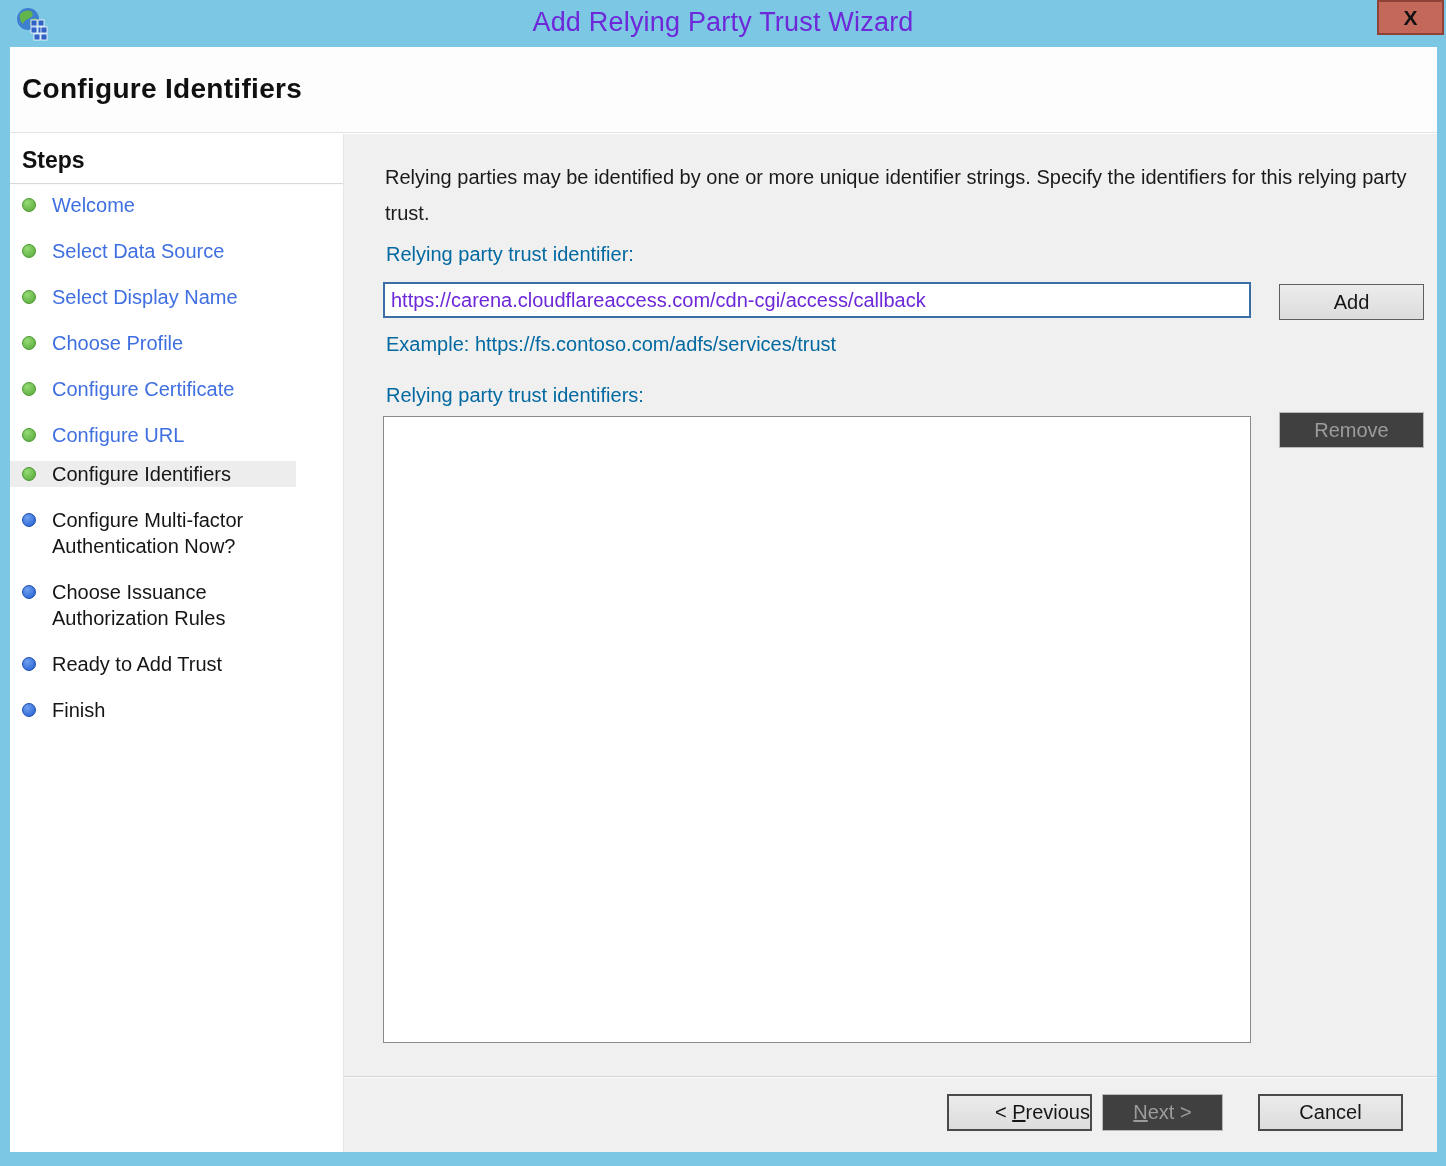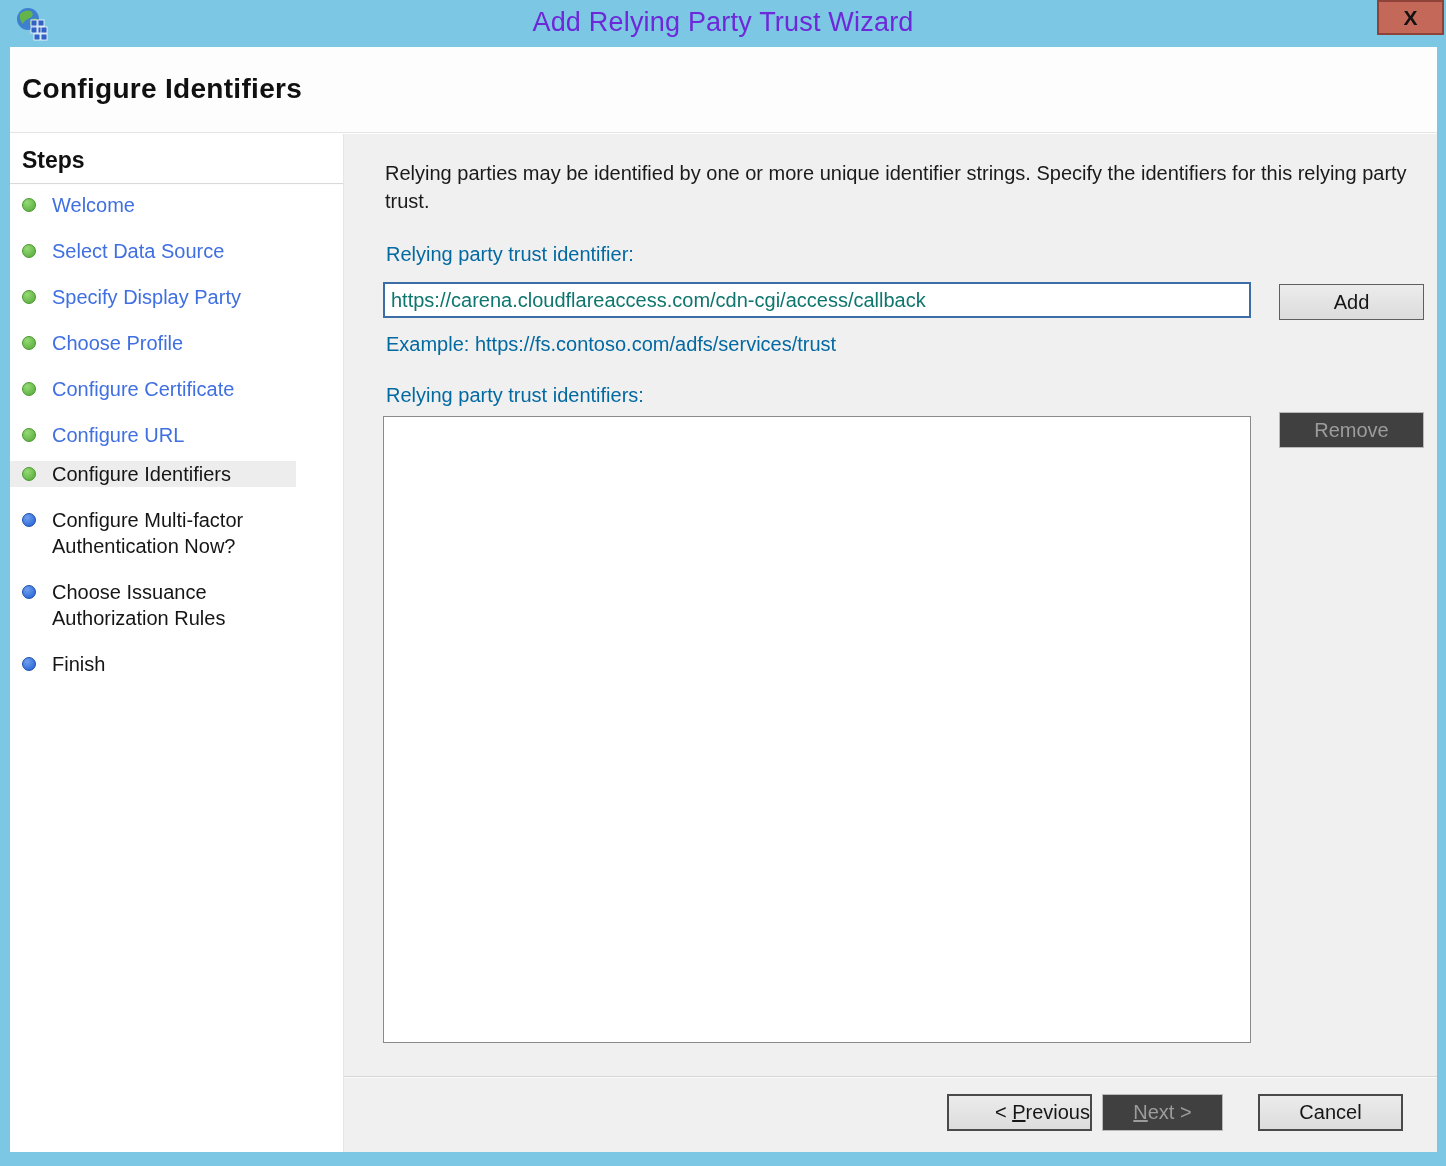--- a/index.html
+++ b/index.html
@@ -83,28 +83,28 @@
   }
   li.current .bullet { margin-top: 6px; }
 
   
   .content {
     position: absolute; left: 333px; top: 87px; right: 0; bottom: 0;
     background: #f0f0f0; border-left: 1px solid #e6e6e6;
   }
   .intro {
     position: absolute; left: 41px; top: 25px; width: 1035px;
-    font-size: 20px; line-height: 28px; color: #1a1a1a;
+    font-size: 20px; line-height: 36px; color: #1a1a1a;
   }
   .field-label { position: absolute; font-size: 20px; color: #0369a1; }
   .lbl-identifier { left: 42px; top: 109px; }
   .identifier-input {
     position: absolute; left: 39px; top: 148px; width: 868px; height: 36px;
     border: 2px solid #3a6ea5; background: #ffffff;
-    font-family: "Liberation Sans", sans-serif; font-size: 20px; color: #0f766e;
+    font-family: "Liberation Sans", sans-serif; font-size: 20px; color: #6d28d9;
     padding: 6px 6px; outline: none;
   }
   .btn {
     position: absolute; height: 36px; width: 145px;
     background: linear-gradient(#ececec, #dcdcdc);
     border: 1px solid #5f5f5f;
     font-family: "Liberation Sans", sans-serif;
     font-size: 20px; color: #161616; text-align: center; cursor: pointer;
   }
   .btn.disabled {
@@ -164,21 +164,21 @@
       <li class="done">
         <span class="bullet done"></span>
         <span class="lbl">Welcome</span>
         </li>
       <li class="done">
         <span class="bullet done"></span>
         <span class="lbl">Select Data Source</span>
         </li>
       <li class="done">
         <span class="bullet done"></span>
-        <span class="lbl">Specify Display Party</span>
+        <span class="lbl">Select Display Name</span>
         </li>
       <li class="done">
         <span class="bullet done"></span>
         <span class="lbl">Choose Profile</span>
         </li>
       <li class="done">
         <span class="bullet done"></span>
         <span class="lbl">Configure Certificate</span>
         </li>
       <li class="done">
@@ -189,20 +189,24 @@
         <span class="bullet done"></span>
         <span class="lbl">Configure Identifiers</span>
         </li>
       <li class="pending">
         <span class="bullet pending"></span>
         <span class="lbl">Configure Multi-factor Authentication Now?</span>
         </li>
       <li class="pending">
         <span class="bullet pending"></span>
         <span class="lbl">Choose Issuance Authorization Rules</span>
+        </li>
+      <li class="pending">
+        <span class="bullet pending"></span>
+        <span class="lbl">Ready to Add Trust</span>
         </li>
       <li class="pending">
         <span class="bullet pending"></span>
         <span class="lbl">Finish</span>
         </li>
     </ul>
   </aside>
 
   <section class="content">
     <p class="intro">Relying parties may be identified by one or more unique identifier strings. Specify the identifiers for this relying party trust.</p>

